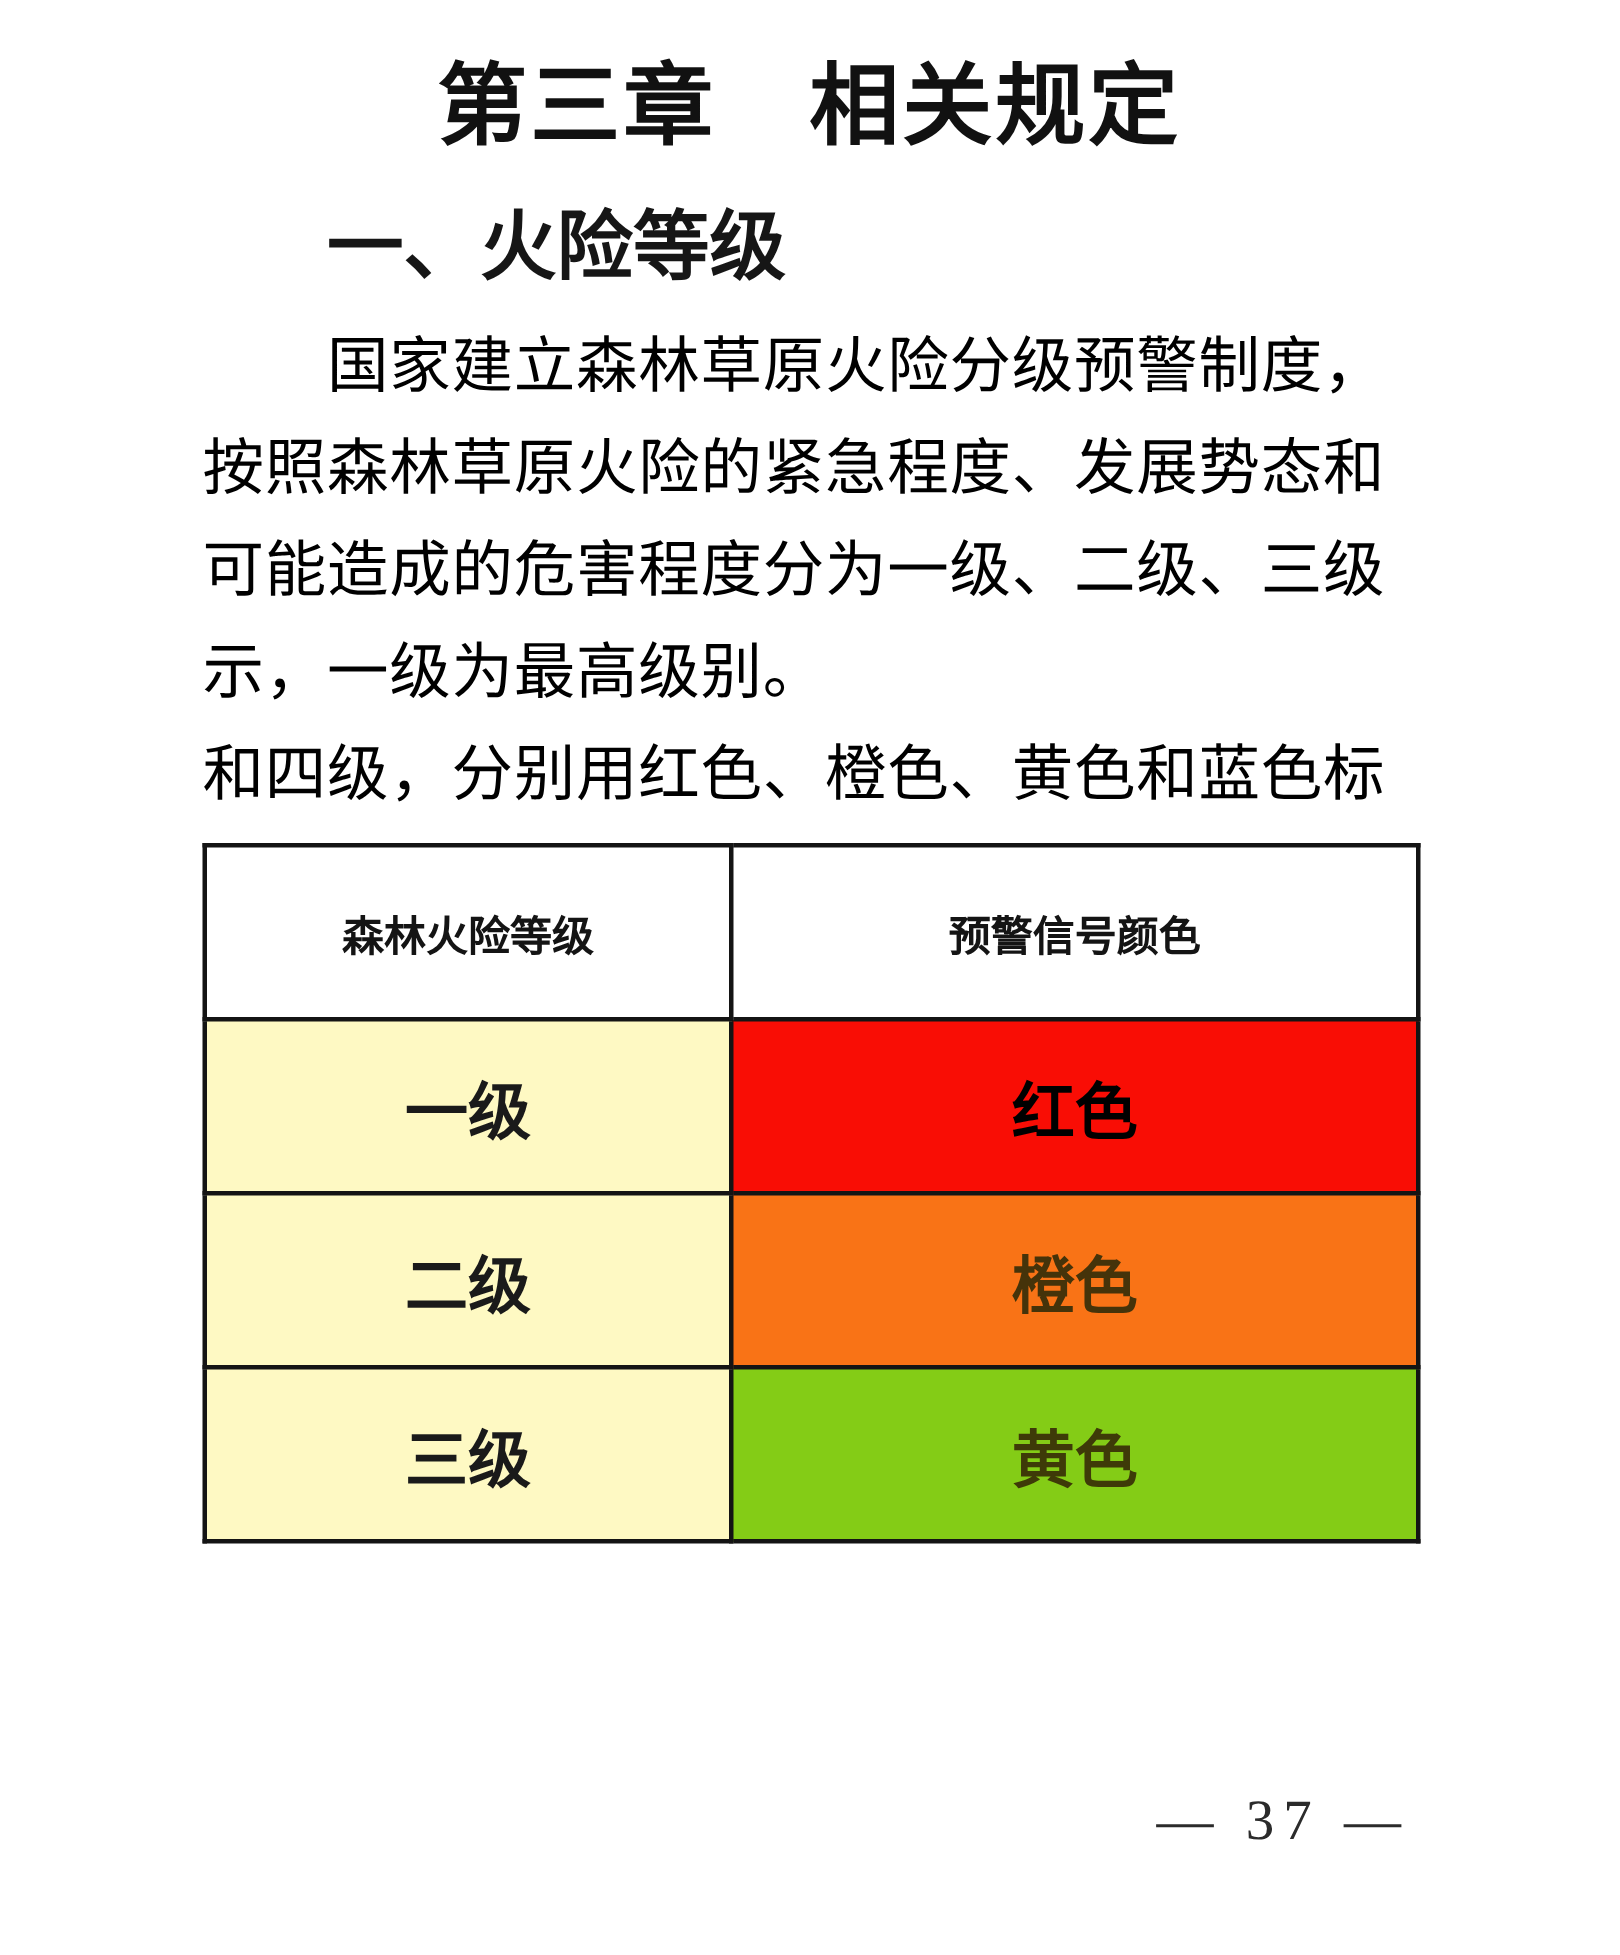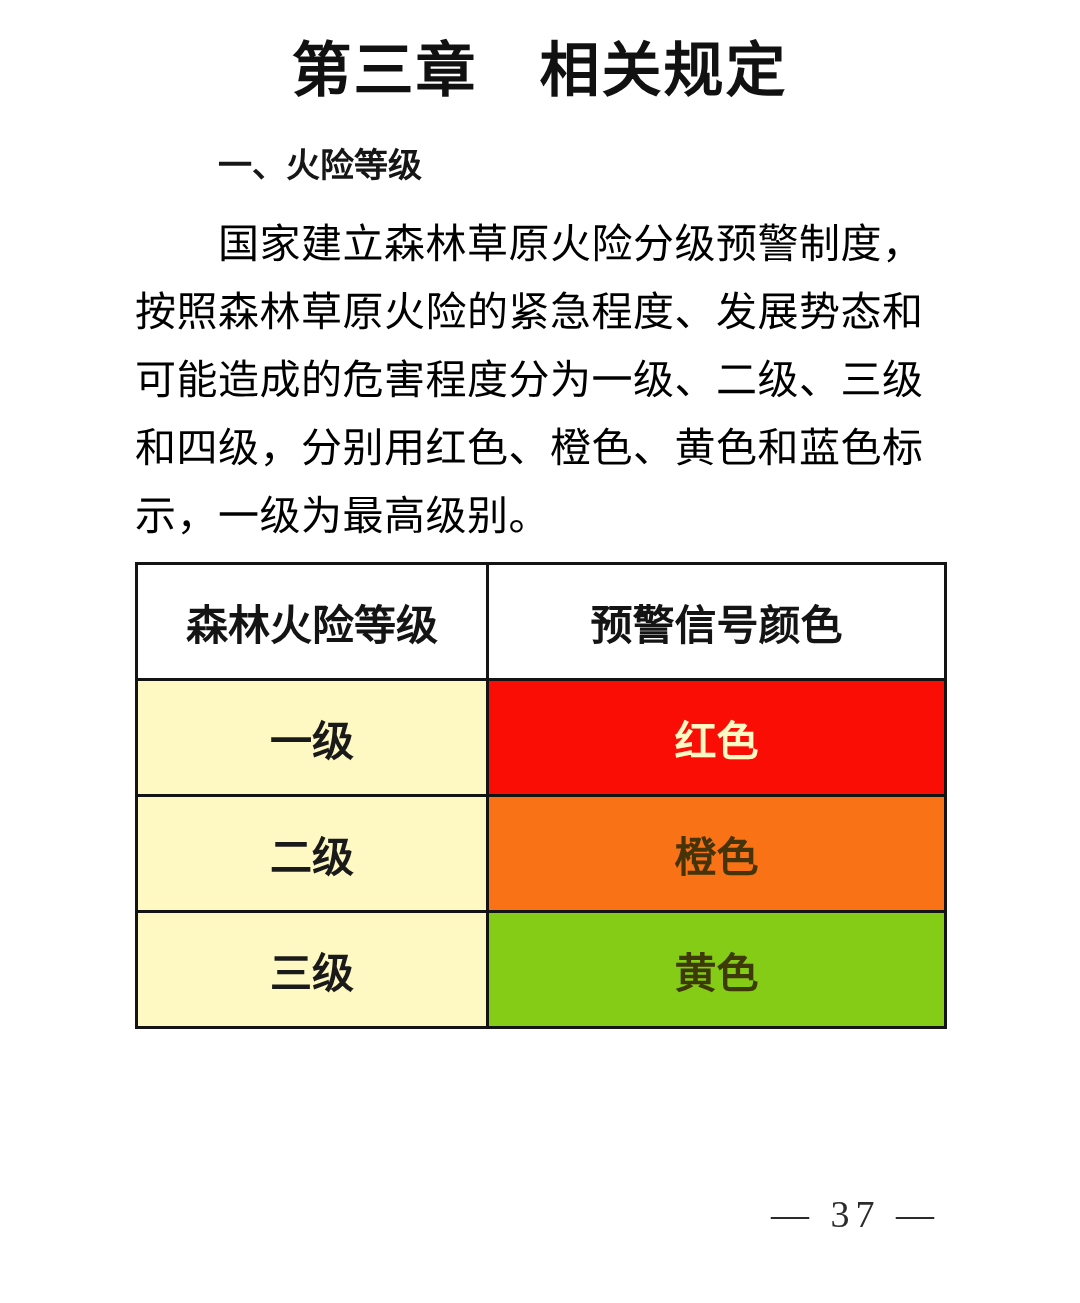--- a/index.html
+++ b/index.html
@@ -28,21 +28,21 @@
     font-size: 60px;
     font-weight: 700;
     letter-spacing: 2px;
     line-height: 74px;
     color: #111111;
     font-family: "Liberation Serif", "DejaVu Serif", serif;
   }
   .section-heading {
     margin: 30px 0 0 0;
     padding-left: 83px;
-    font-size: 34px;
+    font-size: 51px;
     font-weight: 700;
     line-height: 54px;
     color: #161616;
     font-family: "Liberation Sans", "DejaVu Sans", sans-serif;
   }
   .body-text {
     margin-top: 18px;
     font-size: 41px;
     line-height: 68px;
     color: #000000;
@@ -64,21 +64,21 @@
     border: 3px solid #141414;
     text-align: center;
     vertical-align: middle;
     height: 113px;
     padding: 0;
     font-family: "Liberation Sans", "DejaVu Sans", sans-serif;
   }
   .danger-table col.c1 { width: 351px; }
   .danger-table col.c2 { width: 458px; }
   .danger-table th {
-    font-size: 42px;
+    font-size: 28px;
     font-weight: 700;
     color: #141414;
     background: #ffffff;
   }
   .level-cell {
     font-size: 42px;
     font-weight: 600;
     color: #1a1a1a;
     background: #fef9c3;
   }
@@ -103,39 +103,39 @@
   <div class="content">
 
     <h1 class="doc-title">第三章　相关规定</h1>
 
     <h2 class="section-heading">一、火险等级</h2>
 
     <div class="body-text">
       <div class="body-line indent">国家建立森林草原火险分级预警制度，</div>
       <div class="body-line">按照森林草原火险的紧急程度、发展势态和</div>
       <div class="body-line">可能造成的危害程度分为一级、二级、三级</div>
+      <div class="body-line">示，一级为最高级别。</div>
       <div class="body-line">和四级，分别用红色、橙色、黄色和蓝色标</div>
-      <div class="body-line">示，一级为最高级别。</div>
     </div>
 
     <table class="danger-table">
       <colgroup>
           <col class="c1">
           <col class="c2">
         </colgroup>
       <thead>
         <tr>
           <th>森林火险等级</th>
           <th>预警信号颜色</th>
         </tr>
       </thead>
       <tbody>
         <tr>
           <td class="level-cell">一级</td>
-          <td class="color-cell" style="background-color: rgb(249, 13, 5); color: #fef9c3;">红色</td>
+          <td class="color-cell" style="background-color: rgb(249, 13, 5); color: #000000;">红色</td>
         </tr>
         <tr>
           <td class="level-cell">二级</td>
           <td class="color-cell" style="background-color: #f97316; color: rgb(69, 51, 10);">橙色</td>
         </tr>
         <tr>
           <td class="level-cell">三级</td>
           <td class="color-cell" style="background-color: #84cc16; color: rgb(62, 58, 8);">黄色</td>
         </tr>
       </tbody>

